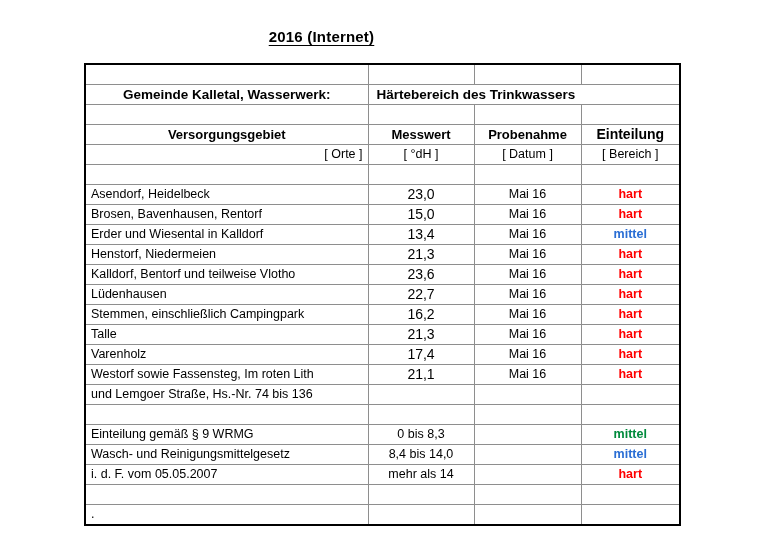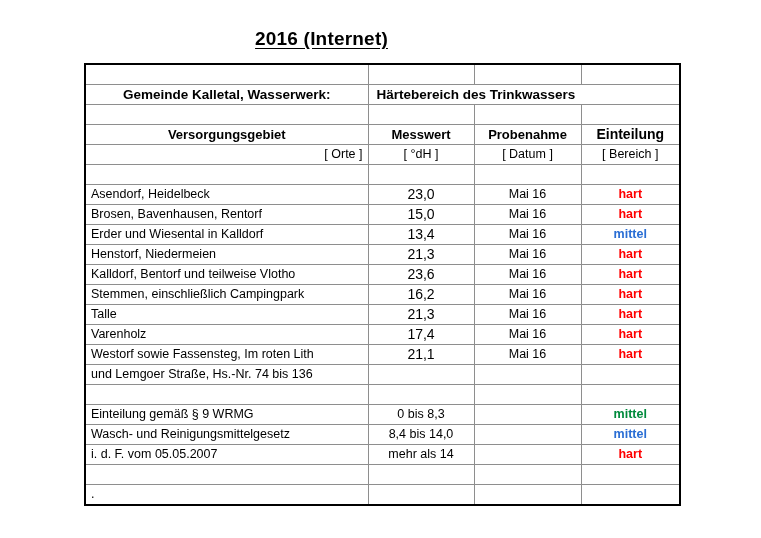--- a/index.html
+++ b/index.html
@@ -17,21 +17,21 @@
     position: relative;
   }
 
   
   #page-title {
     position: absolute;
     top: 28px;
     left: 0;
     width: 643px;
     text-align: center;
-    font-size: 19px;
+    font-size: 15px;
     font-weight: bold;
     letter-spacing: 0.2px;
   }
   #page-title span.u {
     text-decoration: underline;
     text-underline-offset: 3px;
   }
 
   
   #sheet {
@@ -193,20 +193,26 @@
         <td class="cell-date">Mai 16</td>
         <td class="cell-class edge-right blk-right" style="color: rgb(255, 0, 0);">hart</td>
       </tr>
       <tr>
         <td class="edge-left cell-area">Kalldorf, Bentorf und teilweise Vlotho</td>
         <td class="cell-val blk-left">23,6</td>
         <td class="cell-date">Mai 16</td>
         <td class="cell-class edge-right blk-right" style="color: rgb(255, 0, 0);">hart</td>
       </tr>
       <tr>
+        <td class="edge-left cell-area">Lüdenhausen</td>
+        <td class="cell-val blk-left">22,7</td>
+        <td class="cell-date">Mai 16</td>
+        <td class="cell-class edge-right blk-right" style="color: rgb(255, 0, 0);">hart</td>
+      </tr>
+      <tr>
         <td class="edge-left cell-area">Stemmen, einschließlich Campingpark</td>
         <td class="cell-val blk-left">16,2</td>
         <td class="cell-date">Mai 16</td>
         <td class="cell-class edge-right blk-right" style="color: rgb(255, 0, 0);">hart</td>
       </tr>
       <tr>
         <td class="edge-left cell-area">Talle</td>
         <td class="cell-val blk-left">21,3</td>
         <td class="cell-date">Mai 16</td>
         <td class="cell-class edge-right blk-right" style="color: rgb(255, 0, 0);">hart</td>

